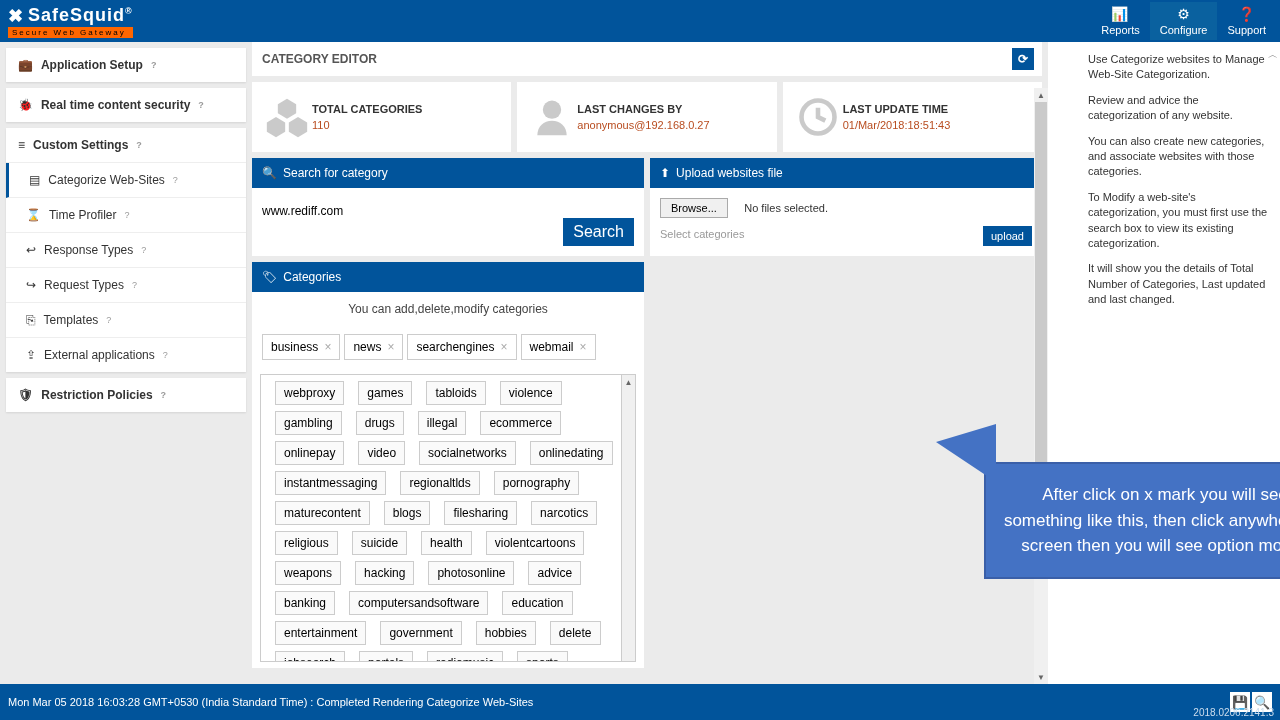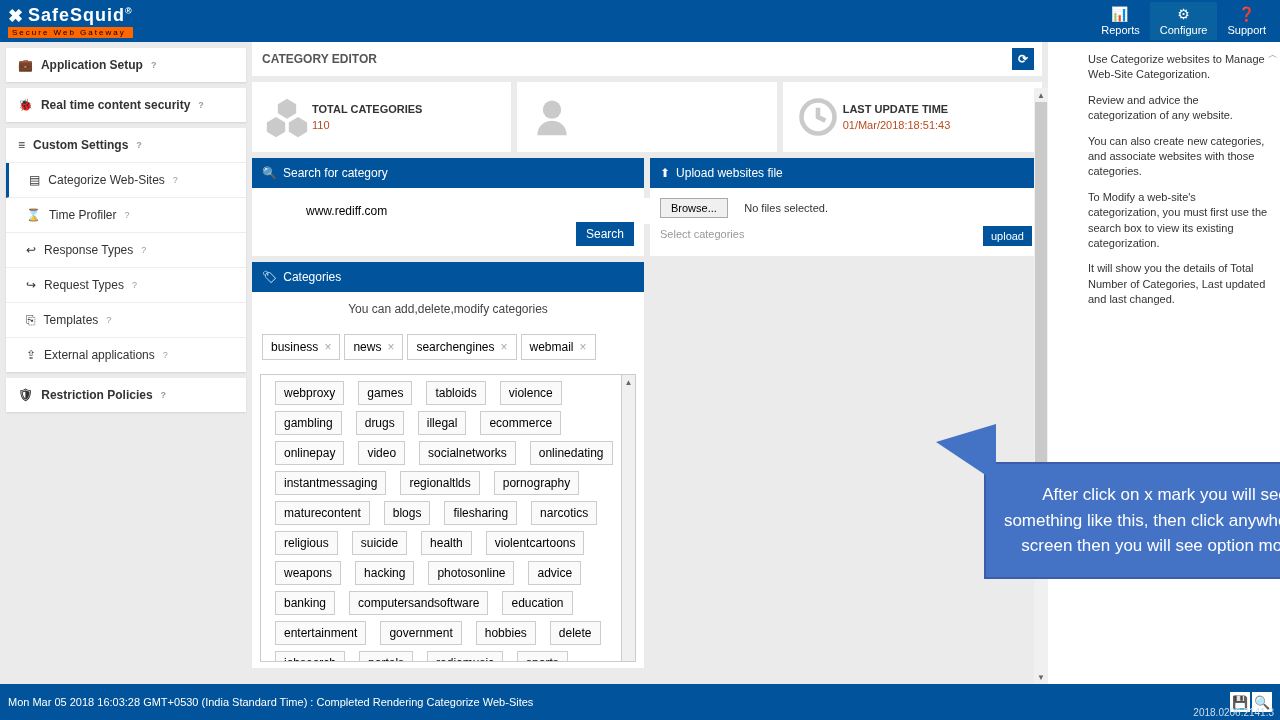--- a/index.html
+++ b/index.html
@@ -35,22 +35,22 @@
 .stats-row { display: flex; gap: 6px; margin-bottom: 6px; }
 .stat-card { flex: 1; background: #fff; padding: 10px; display: flex; align-items: center; }
 .stat-icon { width: 50px; height: 50px; color: #cacaca; font-size: 40px; display: flex; align-items: center; justify-content: center; }
 .stat-label { font-size: 11px; color: #333; font-weight: bold; text-transform: uppercase; }
 .stat-value { font-size: 11px; color: #b84c1f; margin-top: 4px; }
 
 .panels-row { display: flex; gap: 6px; margin-bottom: 6px; position: relative; }
 .panel { background: #fff; flex: 1; }
 .panel-header { background: #01549b; color: #fff; padding: 8px 10px; font-size: 12px; display: flex; align-items: center; gap: 6px; }
 .panel-body { padding: 10px; position: relative; min-height: 68px; }
-.search-input { width: 100%; border: none; padding: 6px 0; font-size: 12px; outline: none; margin-left: 44px; }
-.search-btn { position: absolute; right: 10px; bottom: 10px; background: #01549b; color: #fff; border: none; padding: 5px 10px; font-size: 12px; cursor: pointer; }
+.search-input { width: 100%; border: none; padding: 6px 0; font-size: 12px; outline: none; }
+.search-btn { position: absolute; right: 10px; bottom: 10px; background: #01549b; color: #fff; border: none; padding: 5px 10px; font-size: 16px; cursor: pointer; }
 .browse-btn { background: #f0f0f0; border: 1px solid #aaa; padding: 3px 10px; font-size: 11px; cursor: pointer; }
 .file-status { font-size: 11px; color: #333; margin-left: 13px; }
 .placeholder-txt { color: #999; font-size: 11px; margin-top: 10px; }
 .upload-btn { position: absolute; right: 10px; bottom: 10px; background: #01549b; color: #fff; border: none; padding: 4px 8px; font-size: 11px; cursor: pointer; }
 
 .cat-panel { background: #fff; }
 .cat-hint { text-align: center; padding: 10px; font-size: 12px; color: #444; }
 .cat-selected { padding: 8px 10px; display: flex; flex-wrap: wrap; gap: 4px; }
 .cat-tag { border: 1px solid #ccc; padding: 5px 8px; font-size: 12px; display: flex; align-items: center; gap: 6px; background: #fff; }
 .cat-tag .x { color: #aaa; cursor: pointer; font-size: 12px; }
@@ -181,20 +181,24 @@
         </div>
         <div class="stat-card">
           <div class="stat-icon">
             <svg viewBox="0 0 48 48">
                 <g fill="#cacaca">
                   <circle cx="24" cy="16" r="10"></circle>
                   <path d="M8 44c0-10 7-16 16-16s16 6 16 16z"></path>
                 </g>
               </svg>
           </div>
+          <div>
+              <div class="stat-label">LAST CHANGES BY</div>
+              <div class="stat-value">anonymous@192.168.0.27</div>
+            </div>
         </div>
         <div class="stat-card">
           <div class="stat-icon">
             <svg viewBox="0 0 48 48">
                 <g fill="none" stroke="#cacaca" stroke-width="5">
                   <circle cx="24" cy="24" r="18"></circle>
                   <path d="M24 14v10l8 4"></path>
                 </g>
               </svg>
           </div>

